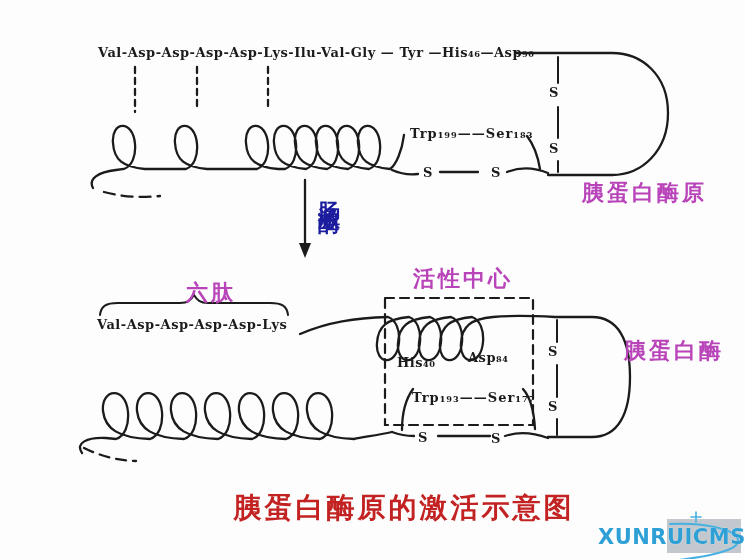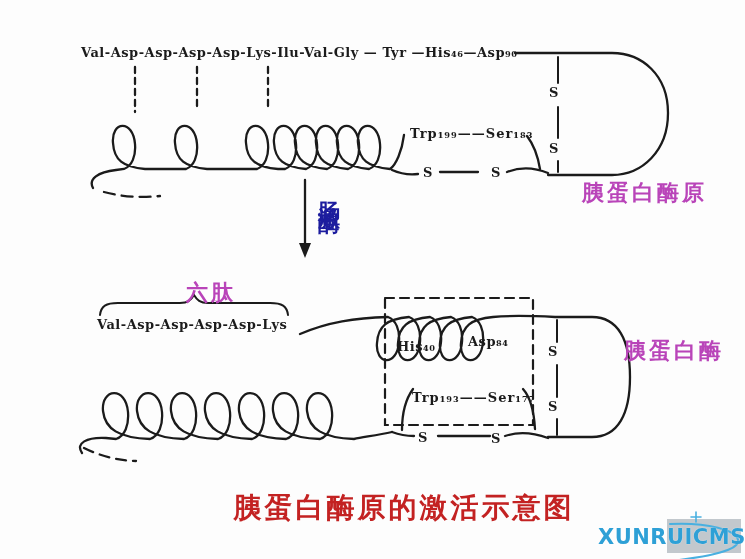--- a/index.html
+++ b/index.html
@@ -116,39 +116,40 @@
       <path d="M523,389 c 8,9 11,22 12,40"></path>
 
       <path d="M392,432 c 8,3 16,4 22,4"></path>
       <path d="M438,436 h 52"></path>
       <path d="M505,436 c 15,-5 29,-3 43,2"></path>
 
       <path d="M557,320 V342 M557,365 V397 M557,419 V435" stroke-width="2"></path>
     </g>
   </svg>
 
-  <div class="lbl residue" style="left:81px;top:45px">Val-Asp-Asp-Asp-Asp-Lys-Ilu-Val-Gly — Tyr —His₄₆—Asp₉₀</div>
+  <div class="lbl residue" style="left:98px;top:45px">Val-Asp-Asp-Asp-Asp-Lys-Ilu-Val-Gly — Tyr —His₄₆—Asp₉₀</div>
 
   <div class="lbl residue" style="left:410px;top:126px;letter-spacing:1px">Trp₁₉₉——Ser₁₈₃</div>
 
   <div class="lbl s-glyph" style="left:423px;top:165px">S</div>
   <div class="lbl s-glyph" style="left:491px;top:165px">S</div>
   <div class="lbl s-glyph" style="left:549px;top:85px">S</div>
   <div class="lbl s-glyph" style="left:549px;top:141px">S</div>
 
   <div class="lbl cn" style="left:582px;top:178px">胰蛋白酶原</div>
 
   <div class="lbl enzyme-v" style="left:314px;top:184px">肠激酶</div>
 
   <div class="lbl cn" style="left:186px;top:278px">六肽</div>
   <div class="lbl residue" style="left:97px;top:317px">Val-Asp-Asp-Asp-Asp-Lys</div>
 
+  <div class="lbl cn" style="left:413px;top:264px">活性中心</div>
 
-  <div class="lbl residue" style="left:397px;top:339px">His₄₀</div>
-  <div class="lbl residue" style="left:468px;top:334px">Asp₈₄</div>
+  <div class="lbl residue" style="left:397px;top:355px">His₄₀</div>
+  <div class="lbl residue" style="left:468px;top:350px">Asp₈₄</div>
 
   <div class="lbl residue" style="left:412px;top:390px;letter-spacing:1px">Trp₁₉₃——Ser₁₇₇</div>
 
   <div class="lbl s-glyph" style="left:418px;top:430px">S</div>
   <div class="lbl s-glyph" style="left:491px;top:431px">S</div>
   <div class="lbl s-glyph" style="left:548px;top:344px">S</div>
   <div class="lbl s-glyph" style="left:548px;top:399px">S</div>
 
   <div class="lbl cn" style="left:624px;top:336px">胰蛋白酶</div>
 

